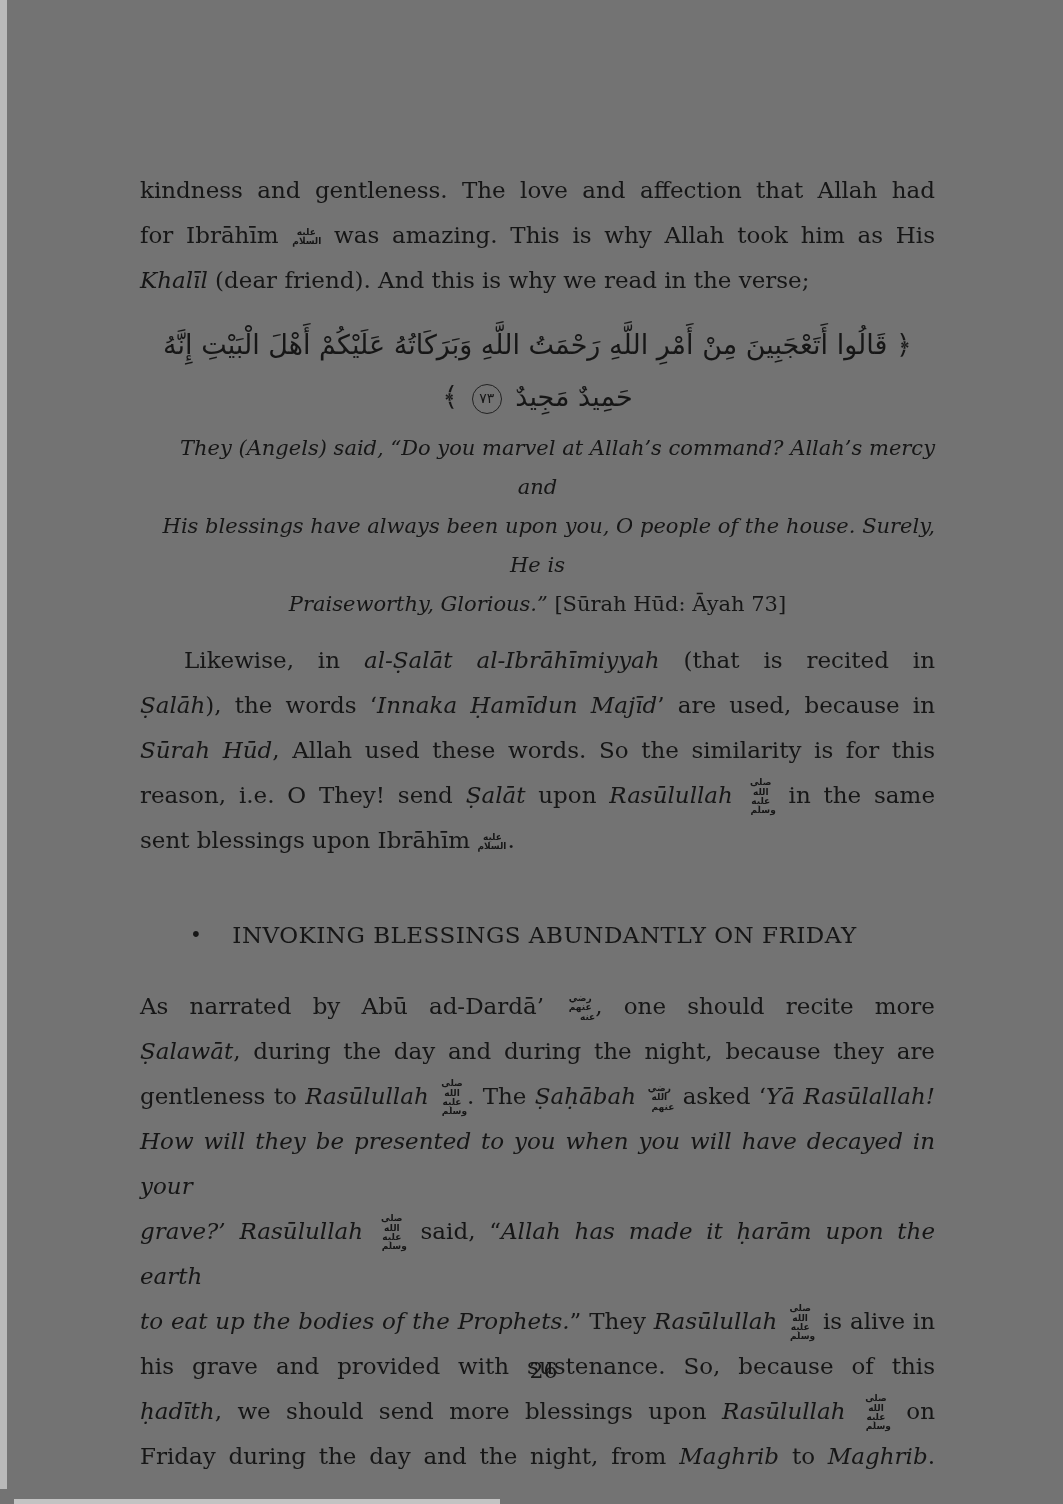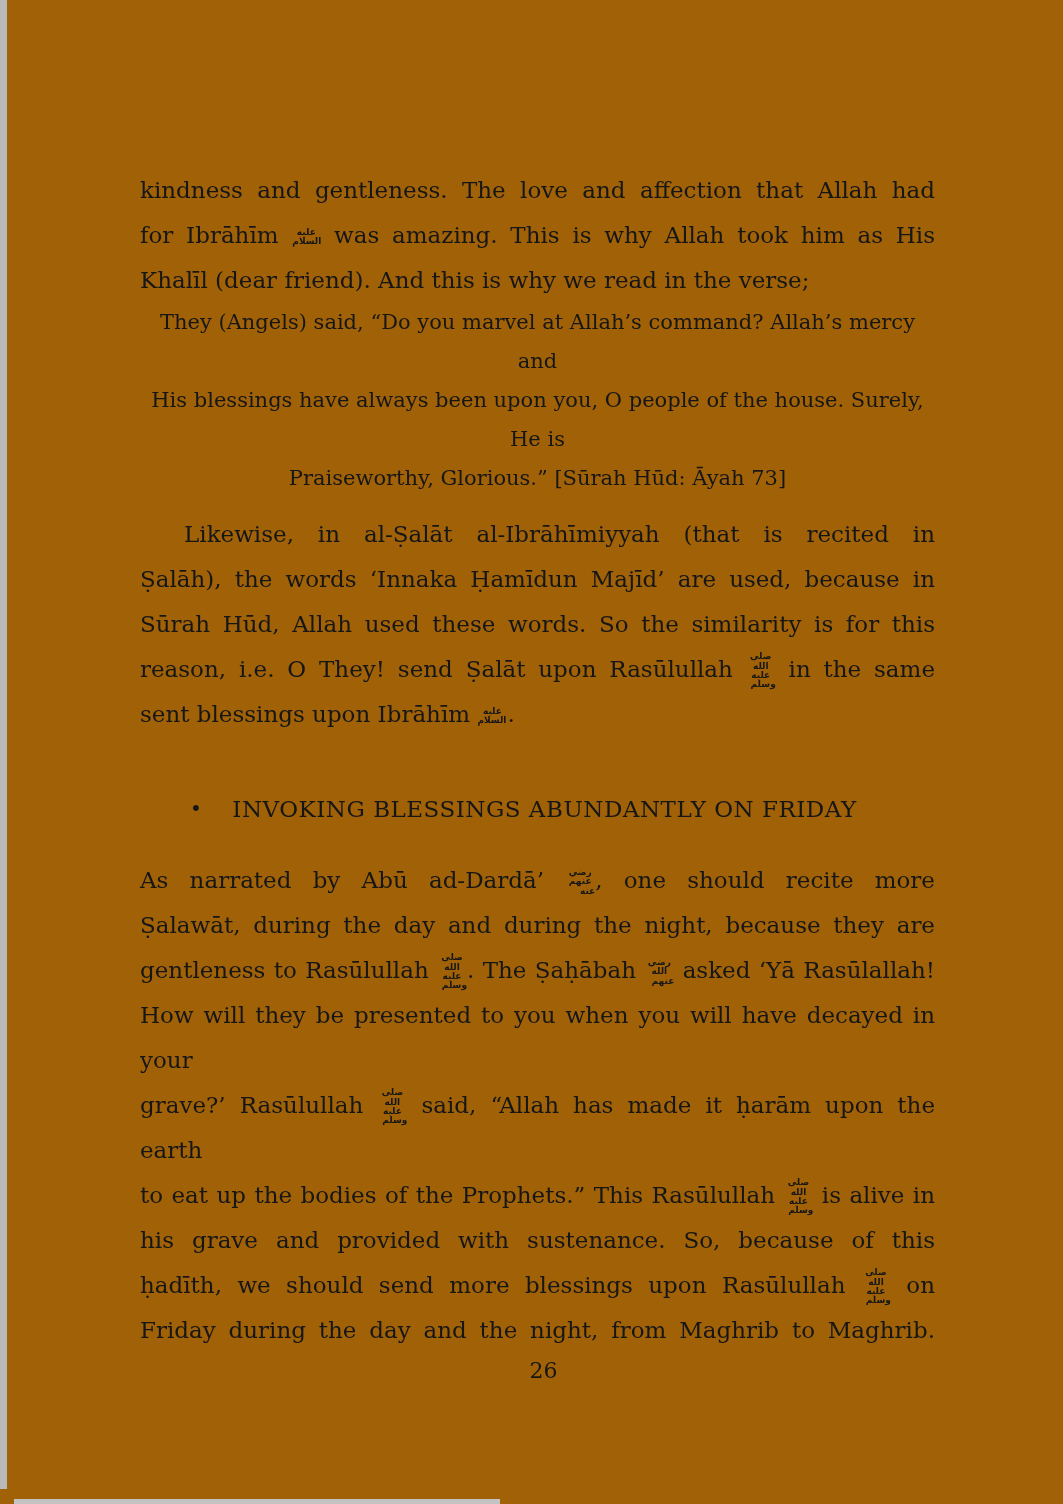--- a/index.html
+++ b/index.html
@@ -1,19 +1,19 @@
 <!DOCTYPE html>
 <html><head>
 <meta charset="utf-8">
 <style>
   html,body{margin:0;padding:0;}
   .page{
     position:relative;
     width:1063px;height:1504px;
-    background:#a16207;
+    background:#737373;
     color:#161616;
     font-family:"DejaVu Serif","Liberation Serif",serif;
     overflow:hidden;
   }
   .scan-edge-left{
     position:absolute;left:0;top:0;width:7px;height:1489px;
     background:#b9b9b9;
   }
   .scan-edge-bottom{
     position:absolute;left:14px;bottom:0;width:486px;height:5px;
@@ -22,23 +22,23 @@
   .textblock{
     position:absolute;left:140px;top:168px;width:795px;
   }
   
   .tl{
     font-size:23px;line-height:45px;
     white-space:normal;
   }
   .jl{text-align:justify;text-align-last:justify;}
   .ll{text-align:left;text-align-last:left;}
-  .cl{text-align:center;text-align-last:center;}
+  .cl{text-align:right;text-align-last:center;}
   .ind{text-indent:44px;}
-  .it{}
+  .it{font-style:italic;}
   .rm{font-style:normal;}
   
   .hon{
     display:inline-block;width:30px;
     font-family:"DejaVu Sans",sans-serif;
     font-size:9px;line-height:1.05;
     text-align:center;vertical-align:middle;
     direction:rtl;white-space:normal;
     word-spacing:normal;letter-spacing:0;
     font-style:normal;
@@ -88,20 +88,26 @@
   <div class="scan-edge-bottom"></div>
 
   <div class="textblock">
 
     <div>
         <div class="tl jl"><span class="rm">kindness and gentleness. The love and affection that Allah had</span></div>
         <div class="tl jl"><span class="rm">for Ibrāhīm </span><span class="hon">عليه السلام</span><span class="rm"> was amazing. This is why Allah took him as His</span></div>
         <div class="tl ll"><span class="it">Khalīl</span><span class="rm"> (dear friend). And this is why we read in the verse;</span></div>
       </div>
 
+    <div class="verse" dir="rtl">
+      <span>﴿</span>
+      <span>قَالُوا أَتَعْجَبِينَ مِنْ أَمْرِ اللَّهِ رَحْمَتُ اللَّهِ وَبَرَكَاتُهُ عَلَيْكُمْ أَهْلَ الْبَيْتِ إِنَّهُ حَمِيدٌ مَجِيدٌ</span>
+      <span class="ayah">٧٣</span>
+      <span>﴾</span>
+    </div>
 
     <div class="translation">
         <div class="tl cl"><span class="it">They (Angels) said, “Do you marvel at Allah’s command? Allah’s mercy and</span></div>
         <div class="tl cl"><span class="it">His blessings have always been upon you, O people of the house. Surely, He is</span></div>
         <div class="tl cl"><span class="it">Praiseworthy, Glorious.” </span><span class="rm">[Sūrah Hūd: Āyah 73]</span></div>
       </div>
 
     <div>
         <div class="tl jl ind"><span class="rm">Likewise, in </span><span class="it">al-Ṣalāt al-Ibrāhīmiyyah</span><span class="rm"> (that is recited in</span></div>
         <div class="tl jl"><span class="it">Ṣalāh</span><span class="rm">), the words ‘</span><span class="it">Innaka Ḥamīdun Majīd</span><span class="rm">’ are used, because in</span></div>
@@ -113,21 +119,21 @@
     <div class="heading">
       <span class="bullet">•</span><span>INVOKING BLESSINGS ABUNDANTLY ON FRIDAY</span>
     </div>
 
     <div>
         <div class="tl jl"><span class="rm">As narrated by Abū ad-Dardā’ </span><span class="hon">رضي عنهم عنه</span><span class="rm">, one should recite more</span></div>
         <div class="tl jl"><span class="it">Ṣalawāt</span><span class="rm">, during the day and during the night, because they are</span></div>
         <div class="tl jl"><span class="rm">gentleness to </span><span class="it">Rasūlullah</span><span class="rm"> </span><span class="hon">صلى الله عليه وسلم</span><span class="rm">. The </span><span class="it">Ṣaḥābah</span><span class="rm"> </span><span class="hon">رضي الله عنهم</span><span class="rm"> asked ‘</span><span class="it">Yā Rasūlallah!</span></div>
         <div class="tl jl"><span class="it">How will they be presented to you when you will have decayed in your</span></div>
         <div class="tl jl"><span class="it">grave?’</span><span class="rm"> </span><span class="it">Rasūlullah</span><span class="rm"> </span><span class="hon">صلى الله عليه وسلم</span><span class="rm"> said, “</span><span class="it">Allah has made it ḥarām upon the earth</span></div>
-        <div class="tl jl"><span class="it">to eat up the bodies of the Prophets.</span><span class="rm">” This </span><span class="it">Rasūlullah</span><span class="rm"> </span><span class="hon">صلى الله عليه وسلم</span><span class="rm"> is alive in</span></div>
+        <div class="tl jl"><span class="it">to eat up the bodies of the Prophets.</span><span class="rm">” They </span><span class="it">Rasūlullah</span><span class="rm"> </span><span class="hon">صلى الله عليه وسلم</span><span class="rm"> is alive in</span></div>
         <div class="tl jl"><span class="rm">his grave and provided with sustenance. So, because of this</span></div>
         <div class="tl jl"><span class="it">ḥadīth</span><span class="rm">, we should send more blessings upon </span><span class="it">Rasūlullah</span><span class="rm"> </span><span class="hon">صلى الله عليه وسلم</span><span class="rm"> on</span></div>
         <div class="tl jl"><span class="rm">Friday during the day and the night, from </span><span class="it">Maghrib</span><span class="rm"> to </span><span class="it">Maghrib</span><span class="rm">.</span></div>
       </div>
 
   </div>
 
   <div class="page-number">26</div>
 
 </div>

